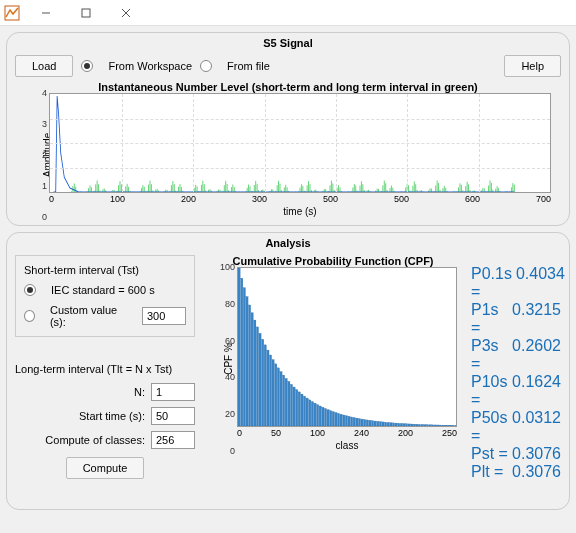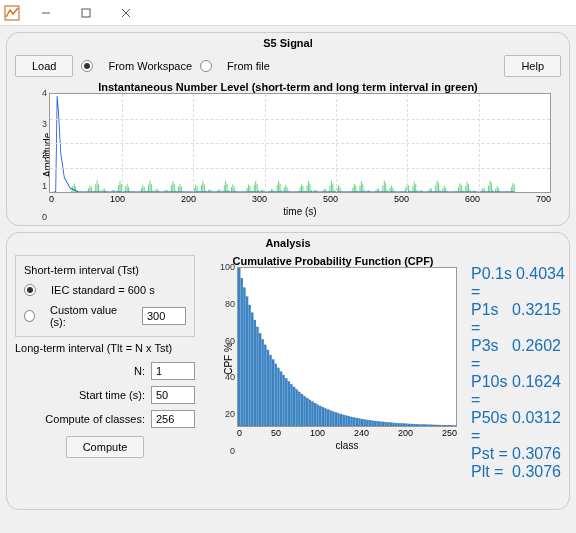--- a/index.html
+++ b/index.html
@@ -21,21 +21,21 @@
 .chartbox { position: relative; background: #fff; border: 1px solid #999; }
 .ylabel { position: absolute; left: -24px; top: 50%; transform: translateY(-50%) rotate(-90deg); font-size: 10px; }
 .xlabel { text-align: center; font-size: 10px; margin-top: 2px; }
 .ticks-y { position: absolute; right: 100%; top: 0; height: 100%; width: 20px; }
 .tick-y { position: absolute; right: 2px; font-size: 9px; color: #333; transform: translateY(-50%); }
 .ticks-x { display: flex; justify-content: space-between; font-size: 9px; padding: 1px 0 0; }
 .grid-line-h { position: absolute; left: 0; right: 0; border-top: 1px dashed #ddd; }
 .grid-line-v { position: absolute; top: 0; bottom: 0; border-left: 1px dashed #ddd; }
 .analysis-body { display: flex; gap: 8px; }
 .leftcol { width: 180px; }
-.group { border: 1px solid #ccc; padding: 8px; margin-bottom: 5px; }
+.group { border: 1px solid #ccc; padding: 8px; margin-bottom: 26px; }
 .group-title { font-size: 11px; margin-bottom: 8px; }
 .field-row { display: flex; align-items: center; justify-content: flex-end; gap: 6px; margin: 6px 0; }
 .field-row label { font-size: 11px; }
 .textin { border: 1px solid #999; background: #fff; padding: 2px 4px; width: 44px; font-size: 11px; text-align: left; }
 .midcol { flex: 1; position: relative; }
 .rightcol { width: 90px; font-size: 16px; color: #1a6fb8; display: flex; flex-direction: column; justify-content: flex-end; padding: 10px 0 20px; }
 .statline { display: flex; justify-content: space-between; gap: 4px; }
 svg { display: block; }
 .chart-wrap { margin-left: 34px; margin-right: 10px; position: relative; }
 </style>

